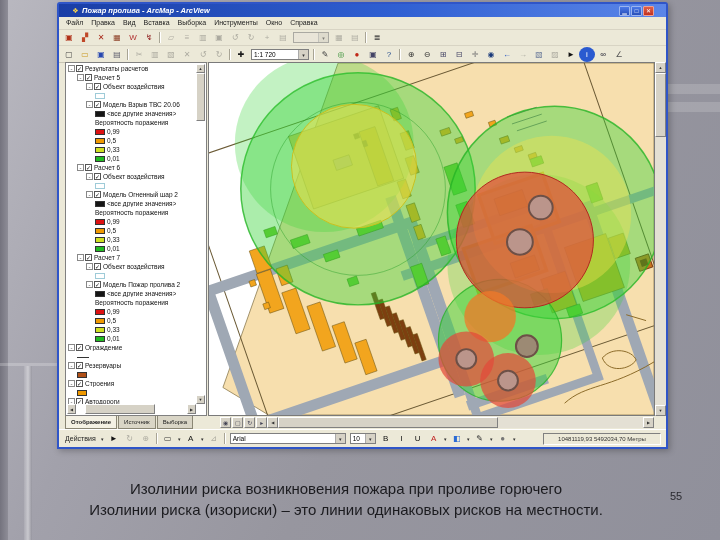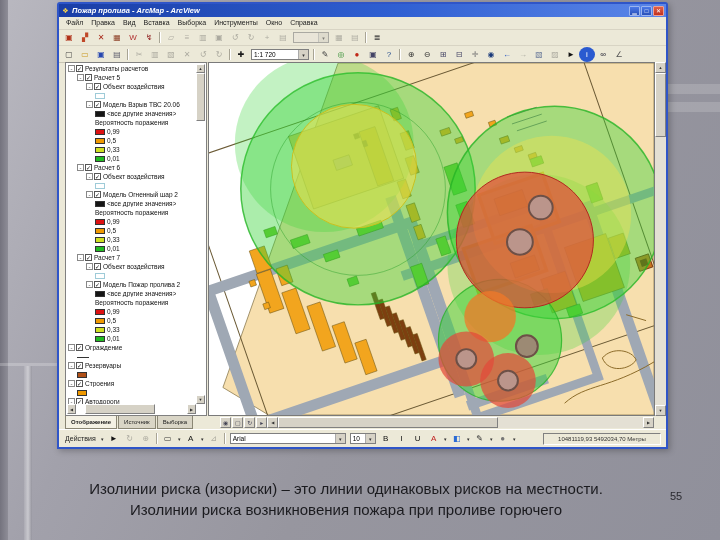--- a/index.html
+++ b/index.html
@@ -10,21 +10,21 @@
        background:linear-gradient(90deg,#74737e,#8e8d97);}
   .deco-v{position:absolute;left:24px;top:366px;width:8px;height:174px;
        background:linear-gradient(90deg,rgba(255,255,255,.10),rgba(255,255,255,.42),rgba(90,90,100,.18));}
   .deco-h{position:absolute;left:0;top:363px;width:58px;height:3px;background:rgba(255,255,255,.22);}
   .deco-r{position:absolute;left:668px;width:52px;height:10px;background:rgba(255,255,255,.16);}
 
   
   .window{position:absolute;left:57px;top:2px;width:611px;height:447px;box-sizing:border-box;
           background:#ece9d8;border:2px solid #2f55c8;border-radius:3px 3px 0 0;
           box-shadow:2px 2px 6px rgba(0,0,0,.25);}
-  .titlebar{display:flex;align-items:center;gap:2px;height:13px;padding:0 2px;
+  .titlebar{display:flex;align-items:center;gap:2px;height:13px;padding:0 12px;
           background:linear-gradient(90deg,#1a3ea6 0%,#2f5fd2 55%,#5b86e8 100%);}
   .ticon{width:9px;height:9px;font-size:7px;line-height:9px;color:#ffd84a;text-align:center;}
   .ttitle{color:#fff;font-size:7.5px;font-weight:bold;flex:1;white-space:nowrap;overflow:hidden;font-style:italic;}
   .tbtns{display:flex;gap:1px;}
   .wbtn{width:11px;height:10px;font-size:6px;line-height:9px;text-align:center;color:#fff;
         background:linear-gradient(#4a78e8,#2a50b8);border:1px solid #9ab4f0;border-radius:1px;box-sizing:border-box;}
   .wbtn.close{background:linear-gradient(#e06048,#c03020);border-color:#f0a090;}
   .menubar{display:flex;height:12px;align-items:center;padding-left:3px;font-size:7px;color:#222;
         background:#ece9d8;border-bottom:1px solid #d8d4c4;}
   .mi{padding:0 4px;line-height:12px;}
@@ -544,16 +544,16 @@
         <span class="tdrop">▾</span>
         <span class="tbtn" style="color: rgb(119, 119, 119);">●</span>
         <span class="tdrop">▾</span>
       </span>
     <span class="bspacer"></span>
     <span class="coords">10481119,93  5492034,70  Метры</span>
   </div>
 </div>
 
 <div class="caption">
+  <div>Изолинии риска возникновения пожара при проливе горючего</div>
   <div>Изолинии риска (изориски) – это линии одинаковых рисков на местности.</div>
-  <div>Изолинии риска возникновения пожара при проливе горючего</div>
 </div>
 <div class="pagenum">55</div>
 
 </body></html>

